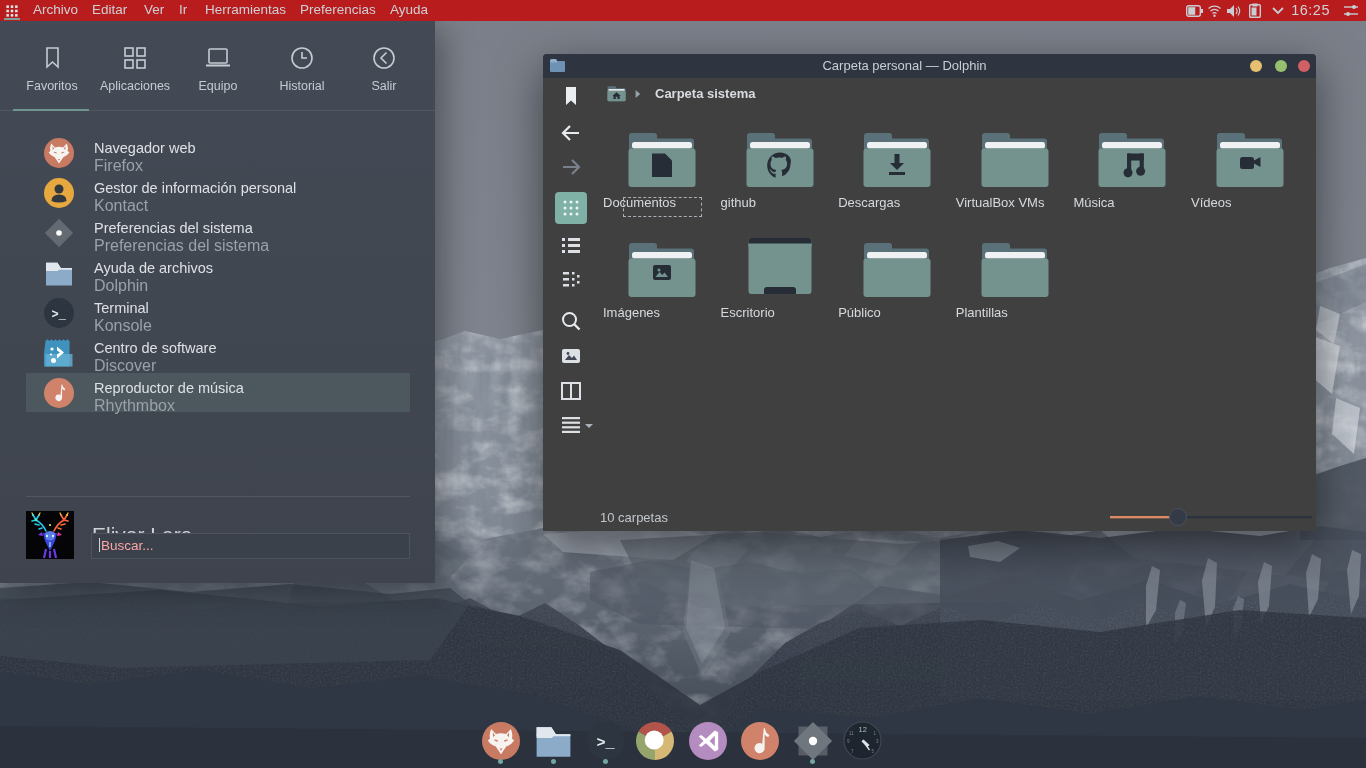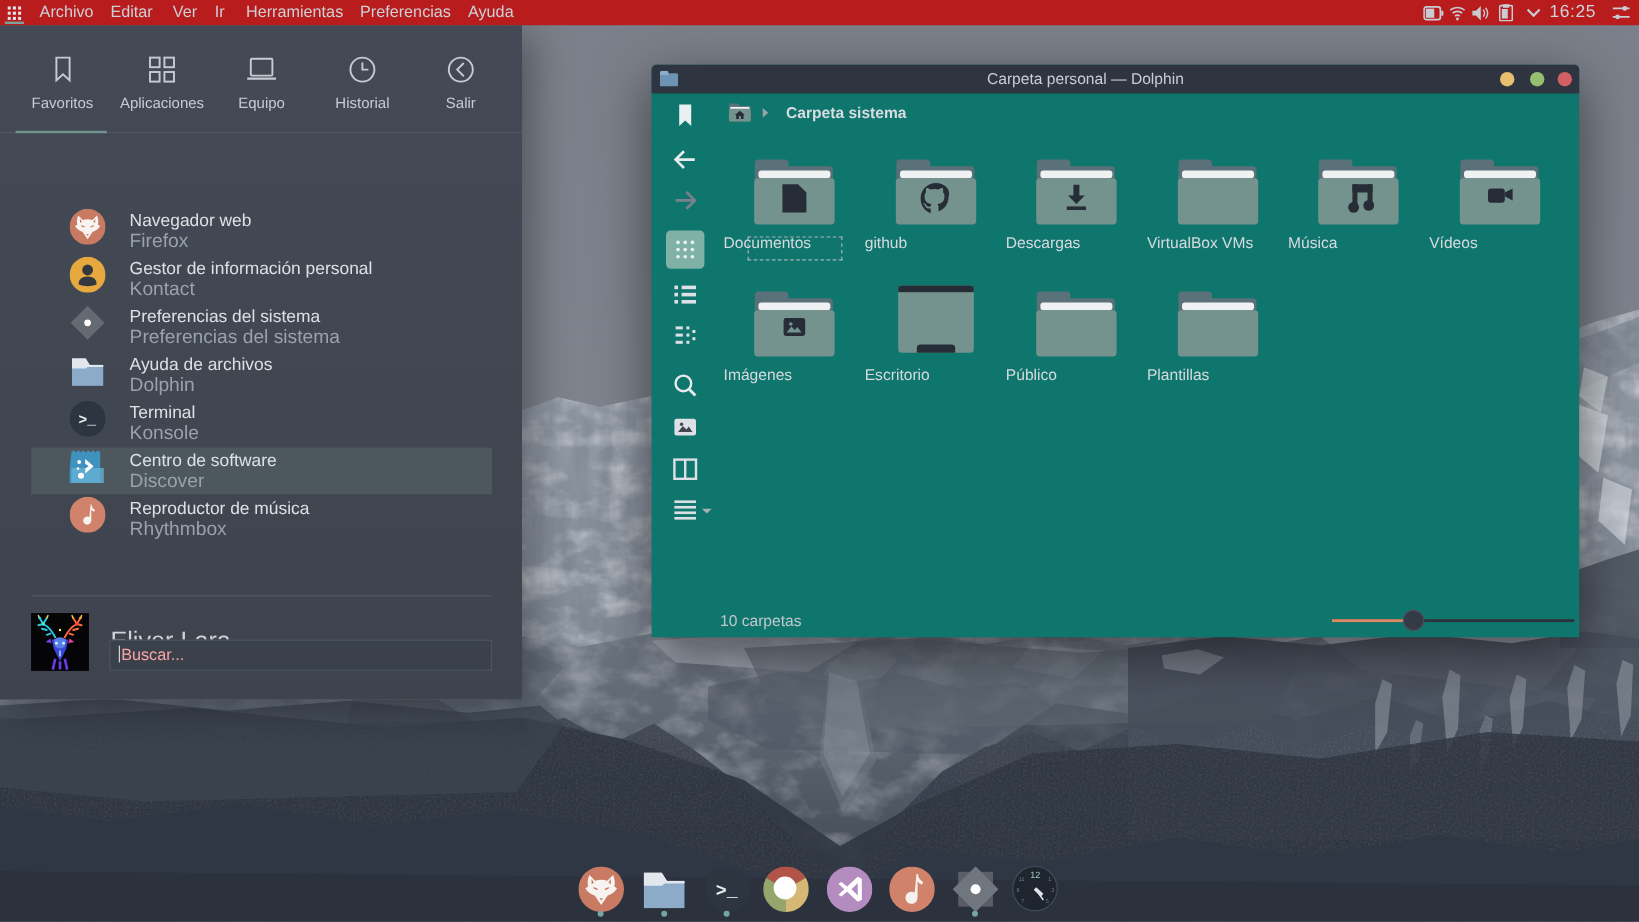--- a/index.html
+++ b/index.html
@@ -9,32 +9,32 @@
 
 #menubar { position:absolute; left:0; top:0; width:1366px; height:21px; background:#b91c1c; color:#ccd1d7; font-size:13.5px; z-index:30; }
 .mitem { position:absolute; top:2px; }
 #clock { position:absolute; right:36px; top:2px; font-size:14.5px; color:#ced3d9; letter-spacing:0.5px;}
 
 #launcher { position:absolute; left:0; top:21px; width:435px; height:562px; background:linear-gradient(180deg,#444a55 0%,#414751 55%,#3e434d 100%); z-index:20; box-shadow:8px 8px 30px rgba(0,0,0,0.35); }
 .tab { position:absolute; top:25px; width:84px; text-align:center; color:#c6cbd2; font-size:12.5px; }
 .tab svg { display:block; margin:0 auto 9px auto; }
 #tabline { position:absolute; left:13px; top:88px; width:76px; height:2px; background:#6f958e; }
 #tabsep { position:absolute; left:0px; top:89px; width:435px; height:1px; background:rgba(255,255,255,0.07); }
-.app { position:absolute; left:16px; width:371px; height:40px;margin-top:36px; }
+.app { position:absolute; left:2px; width:371px; height:40px; }
 .app .ic { position:absolute; left:42px; top:0.5px; width:30px; height:30px; }
 .app .t1 { position:absolute; left:92px; top:3px; font-size:14.5px; color:#dde1e5; }
 .app .t2 { position:absolute; left:92px; top:20px; font-size:16px; color:#9aa1a9; }
 #hl { position:absolute; left:26px; top:352px; width:384px; height:39px; background:#4d585e; }
 #usep { position:absolute; left:26px; top:475px; width:384px; height:1px; background:rgba(255,255,255,0.10); }
 #avatar { position:absolute; left:26px; top:490px; width:48px; height:48px; background:#06060a; }
 #uname { position:absolute; left:92px; top:502px; font-size:21px; color:#ced3d8; }
 #search { position:absolute; left:91px; top:512px; width:319px; height:26px; background:#3a414b; border:1px solid #4d545e; color:#fca5a5; font-size:13.5px; line-height:24px; padding-left:7px; }
 #search .caret{ display:inline-block; width:1px; height:14px; background:#cfd4da; vertical-align:-2px; margin-right:1px;}
 
-#win { position:absolute; left:543px; top:54px; width:773px; height:477px; background:#0f766e; border-radius:4px 4px 0 0; box-shadow:0 14px 45px rgba(0,0,0,0.5); z-index:10; }
+#win { position:absolute; left:543px; top:54px; width:773px; height:477px; background:#404040; border-radius:4px 4px 0 0; box-shadow:0 14px 45px rgba(0,0,0,0.5); z-index:10; }
 #titlebar { position:absolute; left:0; top:0; width:773px; height:24px; background:#2e3440; border-radius:4px 4px 0 0; }
 #title { position:absolute; left:0; right:50px; text-align:center; top:4px; font-size:13px; color:#c9ced5; }
 .wbtn { position:absolute; top:6px; width:12px; height:12px; border-radius:50%; }
 #crumb { position:absolute; left:59px; top:30px; height:20px; }
 #crumbtxt { position:absolute; left:112px; top:32px; font-weight:bold; font-size:13px; color:#d8dce0; }
 .sideic { position:absolute; left:16px; width:24px; height:24px; z-index:11; }
 #gridbtn { position:absolute; left:12px; top:138px; width:32px; height:32px; background:#7fb1a6; border-radius:4px; z-index:11; }
 .folder { position:absolute; width:118px; text-align:left; }
 .folder svg { display:block; margin:0 auto; }
 .flabel { font-size:13px; color:#d6dade; margin-top:7px; }

